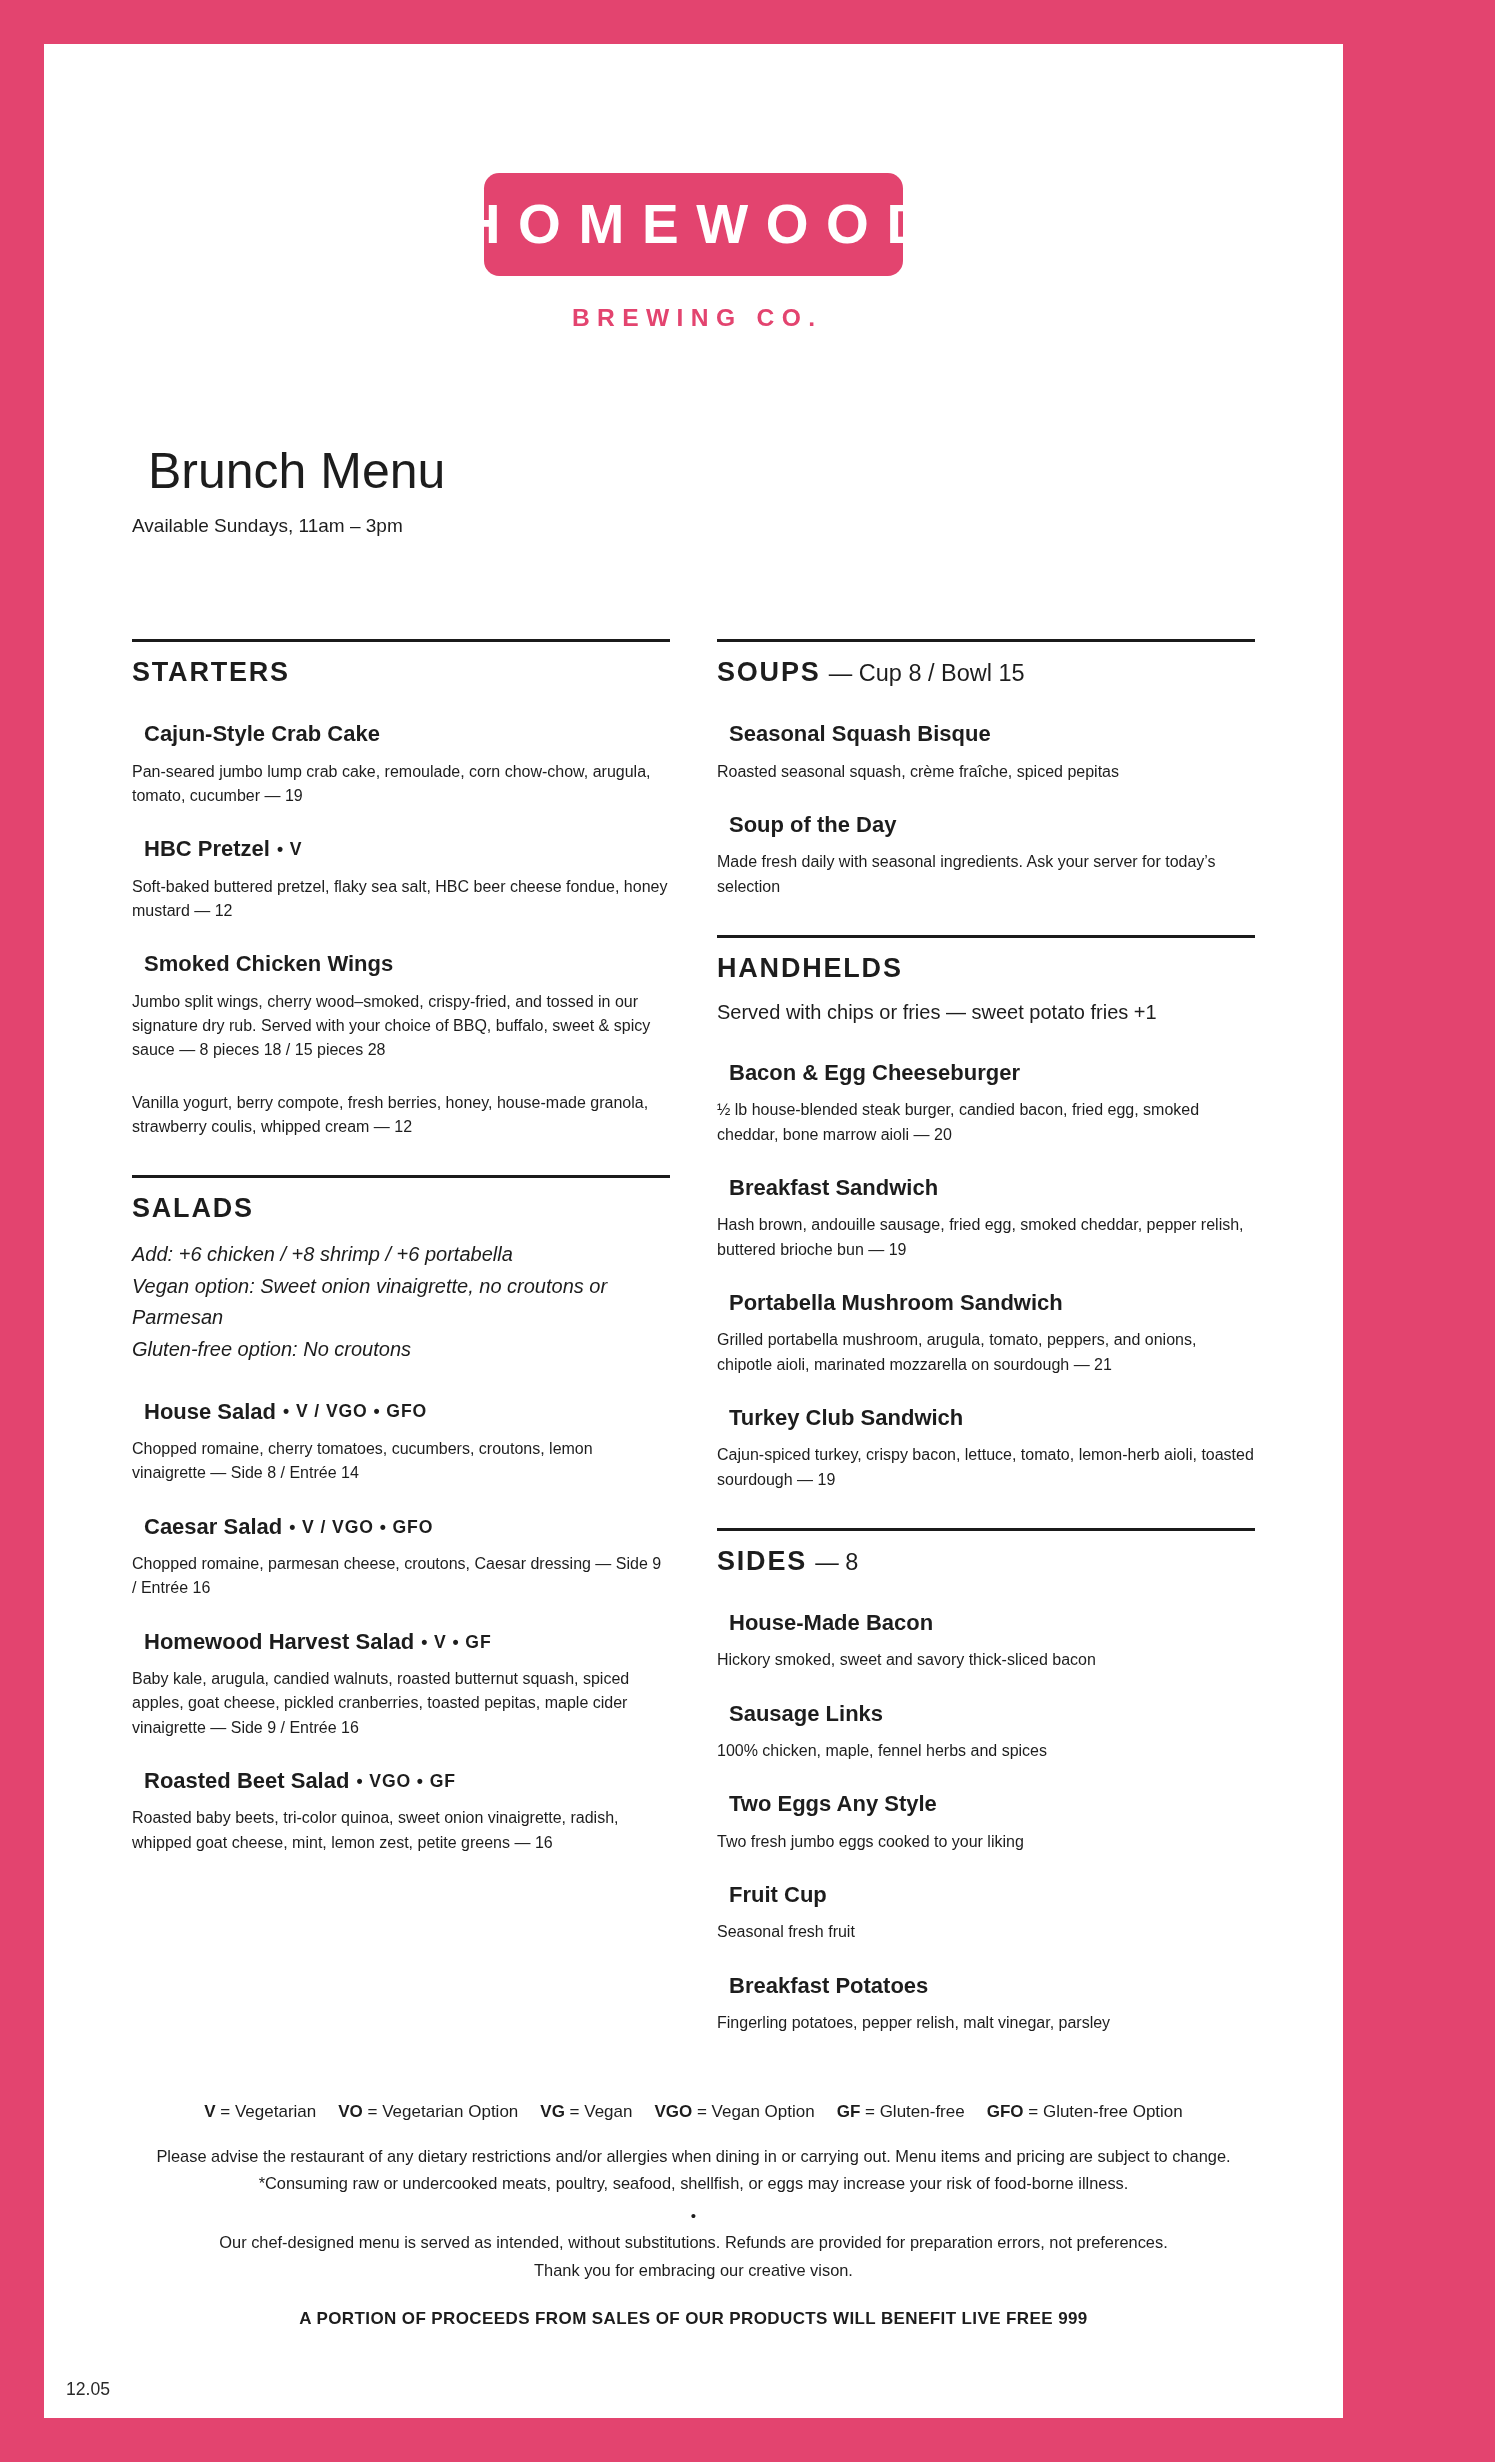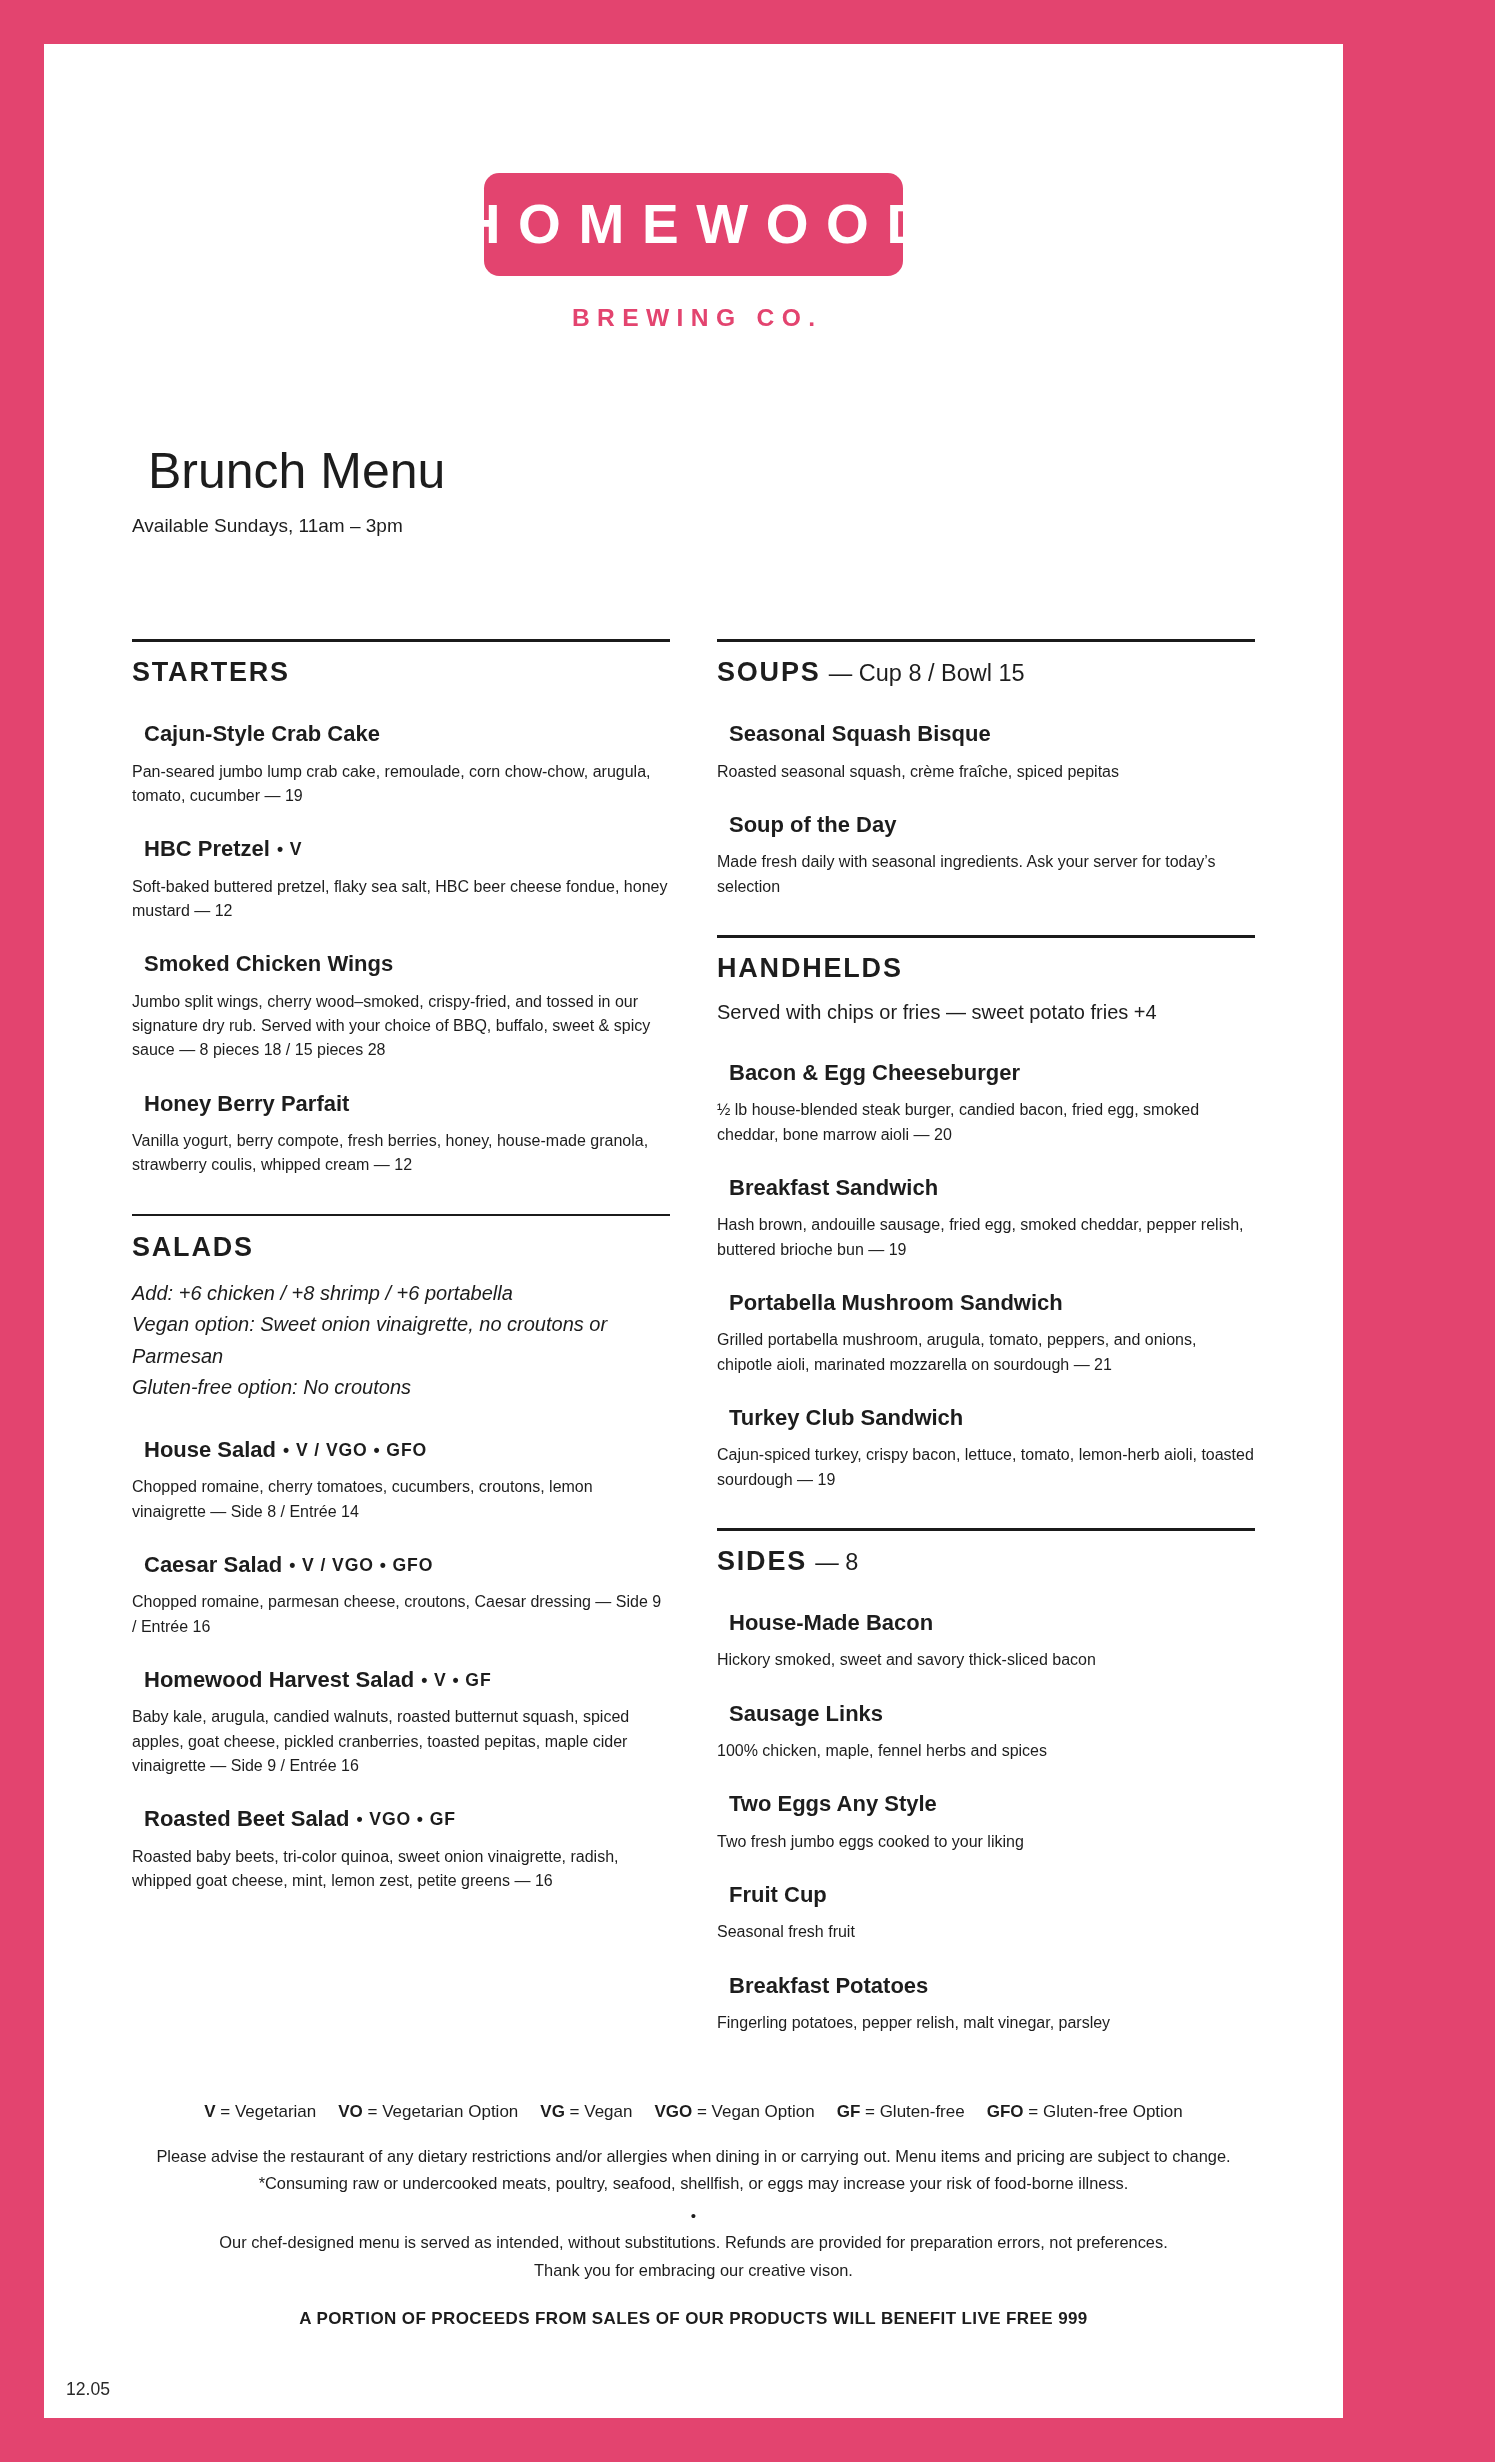--- a/index.html
+++ b/index.html
@@ -117,21 +117,20 @@
     <h3 class="item-name"><span class="nm">HBC Pretzel</span><span class="tags">• V</span></h3>
     <p class="item-desc">Soft-baked buttered pretzel, flaky sea salt, HBC beer cheese fondue, honey mustard — 12</p>
   </article>
 
   <article class="item">
     <h3 class="item-name"><span class="nm">Smoked Chicken Wings</span></h3>
     <p class="item-desc">Jumbo split wings, cherry wood–smoked, crispy-fried, and tossed in our signature dry rub. Served with your choice of BBQ, buffalo, sweet &amp; spicy sauce — 8 pieces 18 / 15 pieces 28</p>
   </article>
 
   <article class="item">
-    <h3 class="item-name"><span class="nm">Honey Berry Parfait</span></h3>
     <p class="item-desc">Vanilla yogurt, berry compote, fresh berries, honey, house-made granola, strawberry coulis, whipped cream — 12</p>
   </article>
 </div>
   </section>
 
   <section class="menu-section">
     <div class="rule"></div>
     <h2 class="sec-head"><span class="sec-name">SALADS</span></h2>
 
     <div class="sec-notes">
@@ -176,21 +175,21 @@
   <article class="item">
     <h3 class="item-name"><span class="nm">Soup of the Day</span></h3>
     <p class="item-desc">Made fresh daily with seasonal ingredients. Ask your server for today’s selection</p>
   </article>
 </div>
   </section>
 
   <section class="menu-section">
     <div class="rule"></div>
     <h2 class="sec-head"><span class="sec-name">HANDHELDS</span></h2>
-    <p class="sec-intro">Served with chips or fries — sweet potato fries +4</p>
+    <p class="sec-intro">Served with chips or fries — sweet potato fries +1</p>
 
     <div class="items">
   <article class="item">
     <h3 class="item-name"><span class="nm">Bacon &amp; Egg Cheeseburger</span></h3>
     <p class="item-desc">½ lb house-blended steak burger, candied bacon, fried egg, smoked cheddar, bone marrow aioli — 20</p>
   </article>
 
   <article class="item">
     <h3 class="item-name"><span class="nm">Breakfast Sandwich</span></h3>
     <p class="item-desc">Hash brown, andouille sausage, fried egg, smoked cheddar, pepper relish, buttered brioche bun — 19</p>

